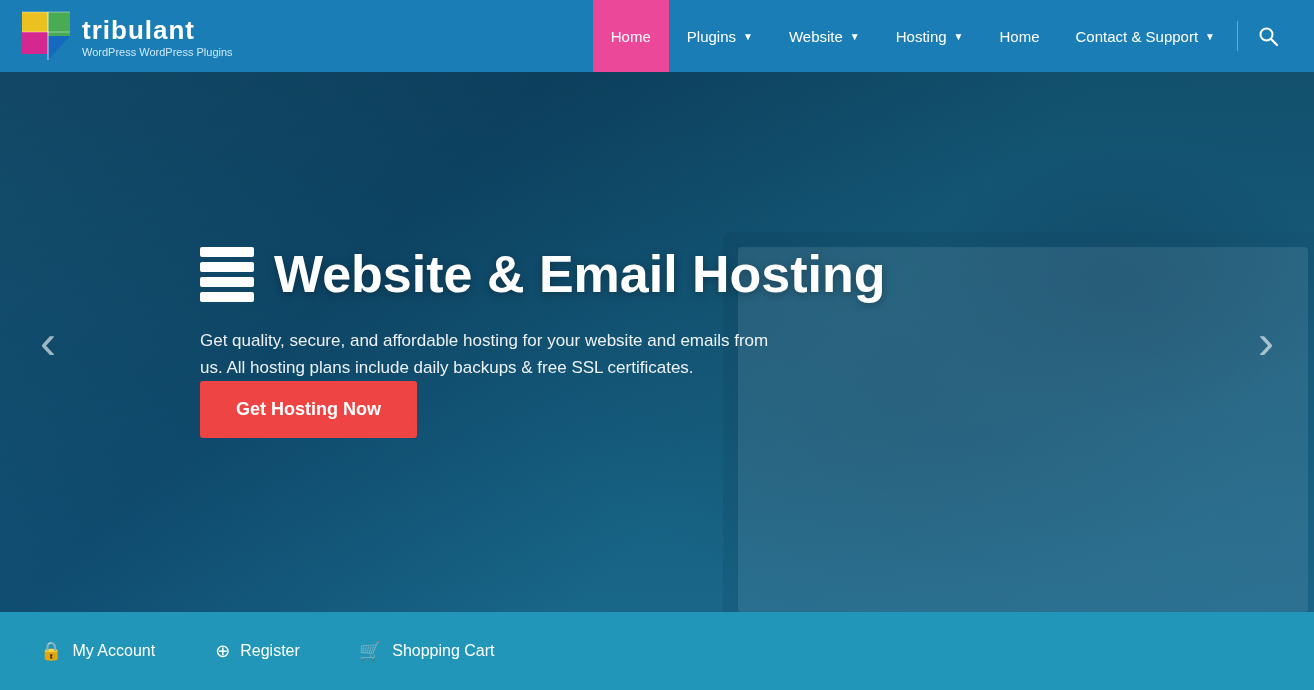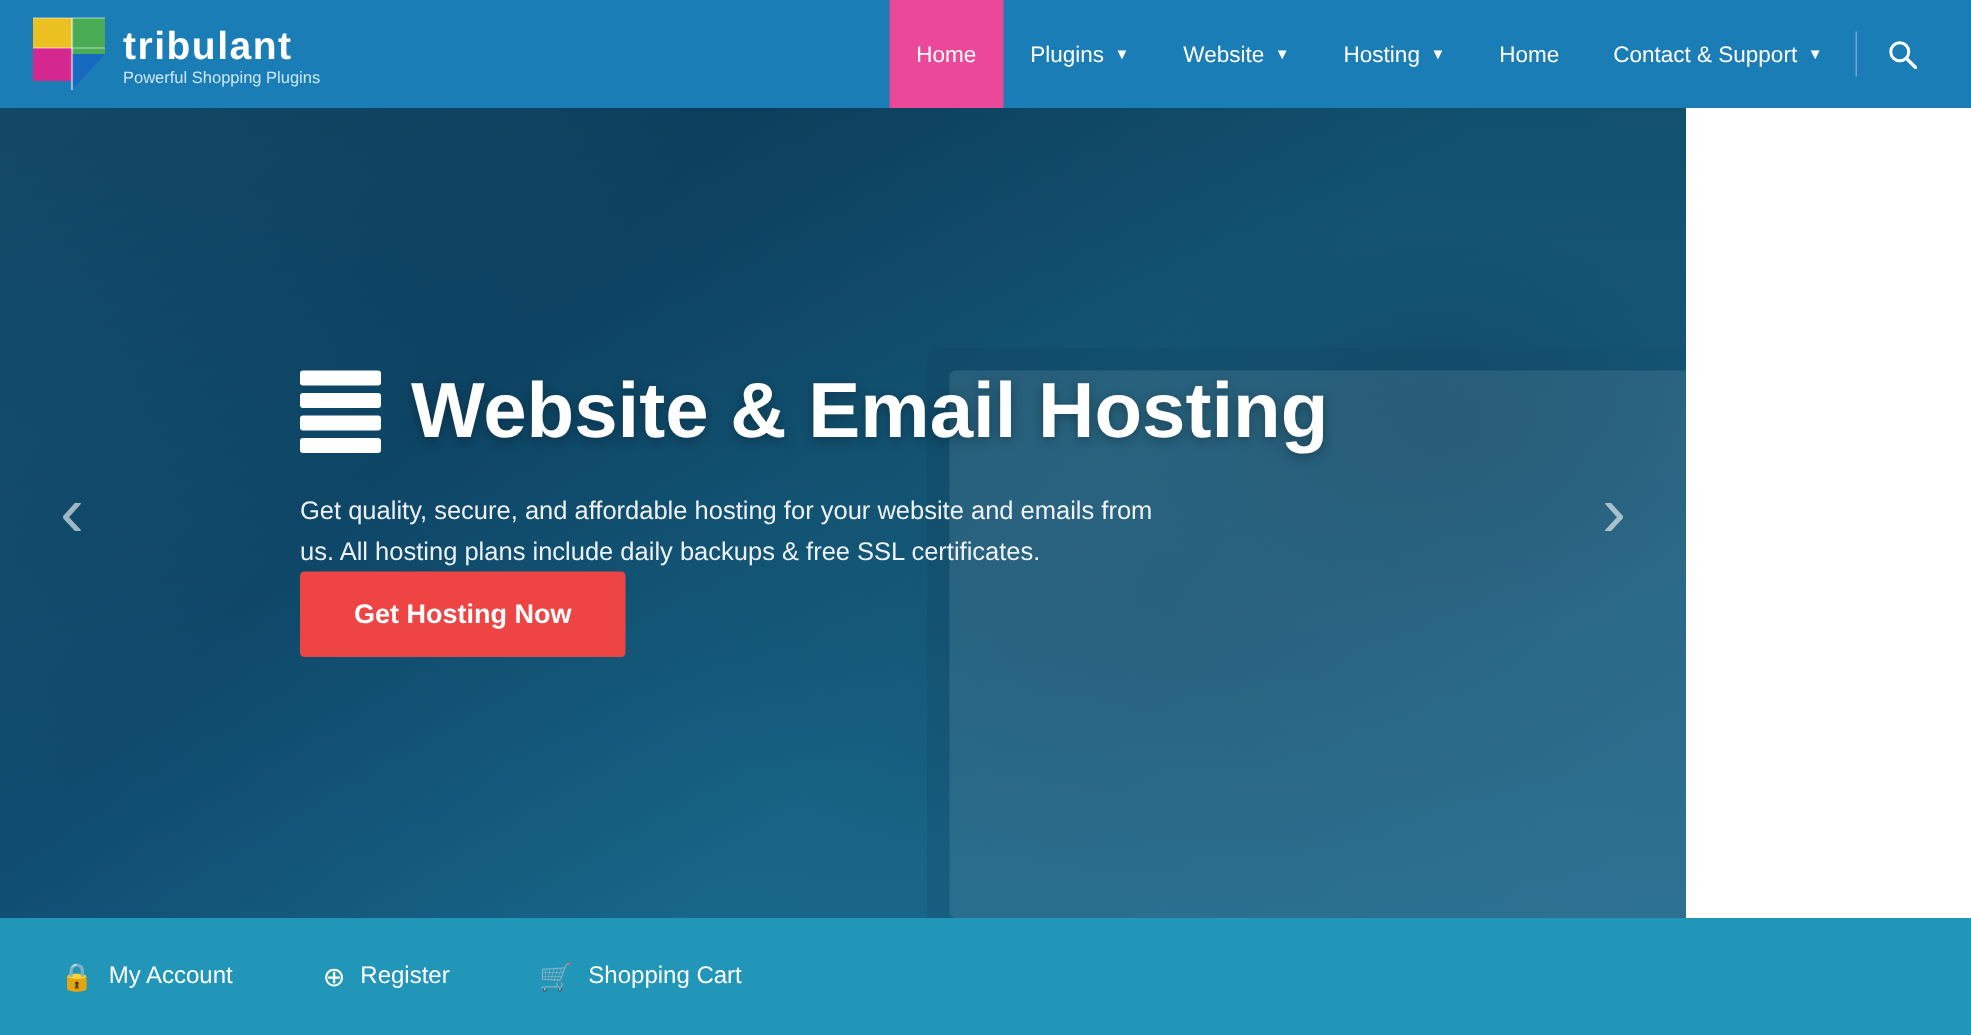--- a/index.html
+++ b/index.html
@@ -77,21 +77,21 @@
       padding: 24px 16px;
       cursor: pointer;
       height: 72px;
       display: flex;
       align-items: center;
     }
 
     
     .hero {
       position: relative;
-      width: 1124px;
+      width: 1314px;
       height: 540px;
       overflow: hidden;
     }
     .hero-bg {
       position: absolute;
       inset: 0;
       background: linear-gradient(135deg, #1a5e80 0%, #0e4c6e 30%, #1a7090 60%, #1e6e90 100%);
     }
     
     .hero-bg-overlay {
@@ -223,21 +223,21 @@
       <polygon points="2,22 28,22 28,44 2,44" fill="#e91e8c" opacity="0.9"></polygon>
 
       <polygon points="28,26 50,26 28,50" fill="#1565c0" opacity="0.85"></polygon>
 
       <line x1="2" y1="2" x2="50" y2="2" stroke="white" stroke-width="1" opacity="0.4"></line>
       <line x1="28" y1="2" x2="28" y2="50" stroke="white" stroke-width="1.5" opacity="0.5"></line>
       <line x1="2" y1="22" x2="50" y2="22" stroke="white" stroke-width="1" opacity="0.4"></line>
     </svg>
     <div class="logo-text-wrap">
       <span class="logo-name">tribulant</span>
-      <span class="logo-tagline">Powerful Shopping Plugins</span>
+      <span class="logo-tagline">WordPress WordPress Plugins</span>
     </div>
   </div>
 
   <nav>
     <div class="nav-item active">
       <span>Home</span>
     </div>
     <div class="nav-item">
       <span>Plugins</span>
       <span class="dropdown-arrow">▼</span>

